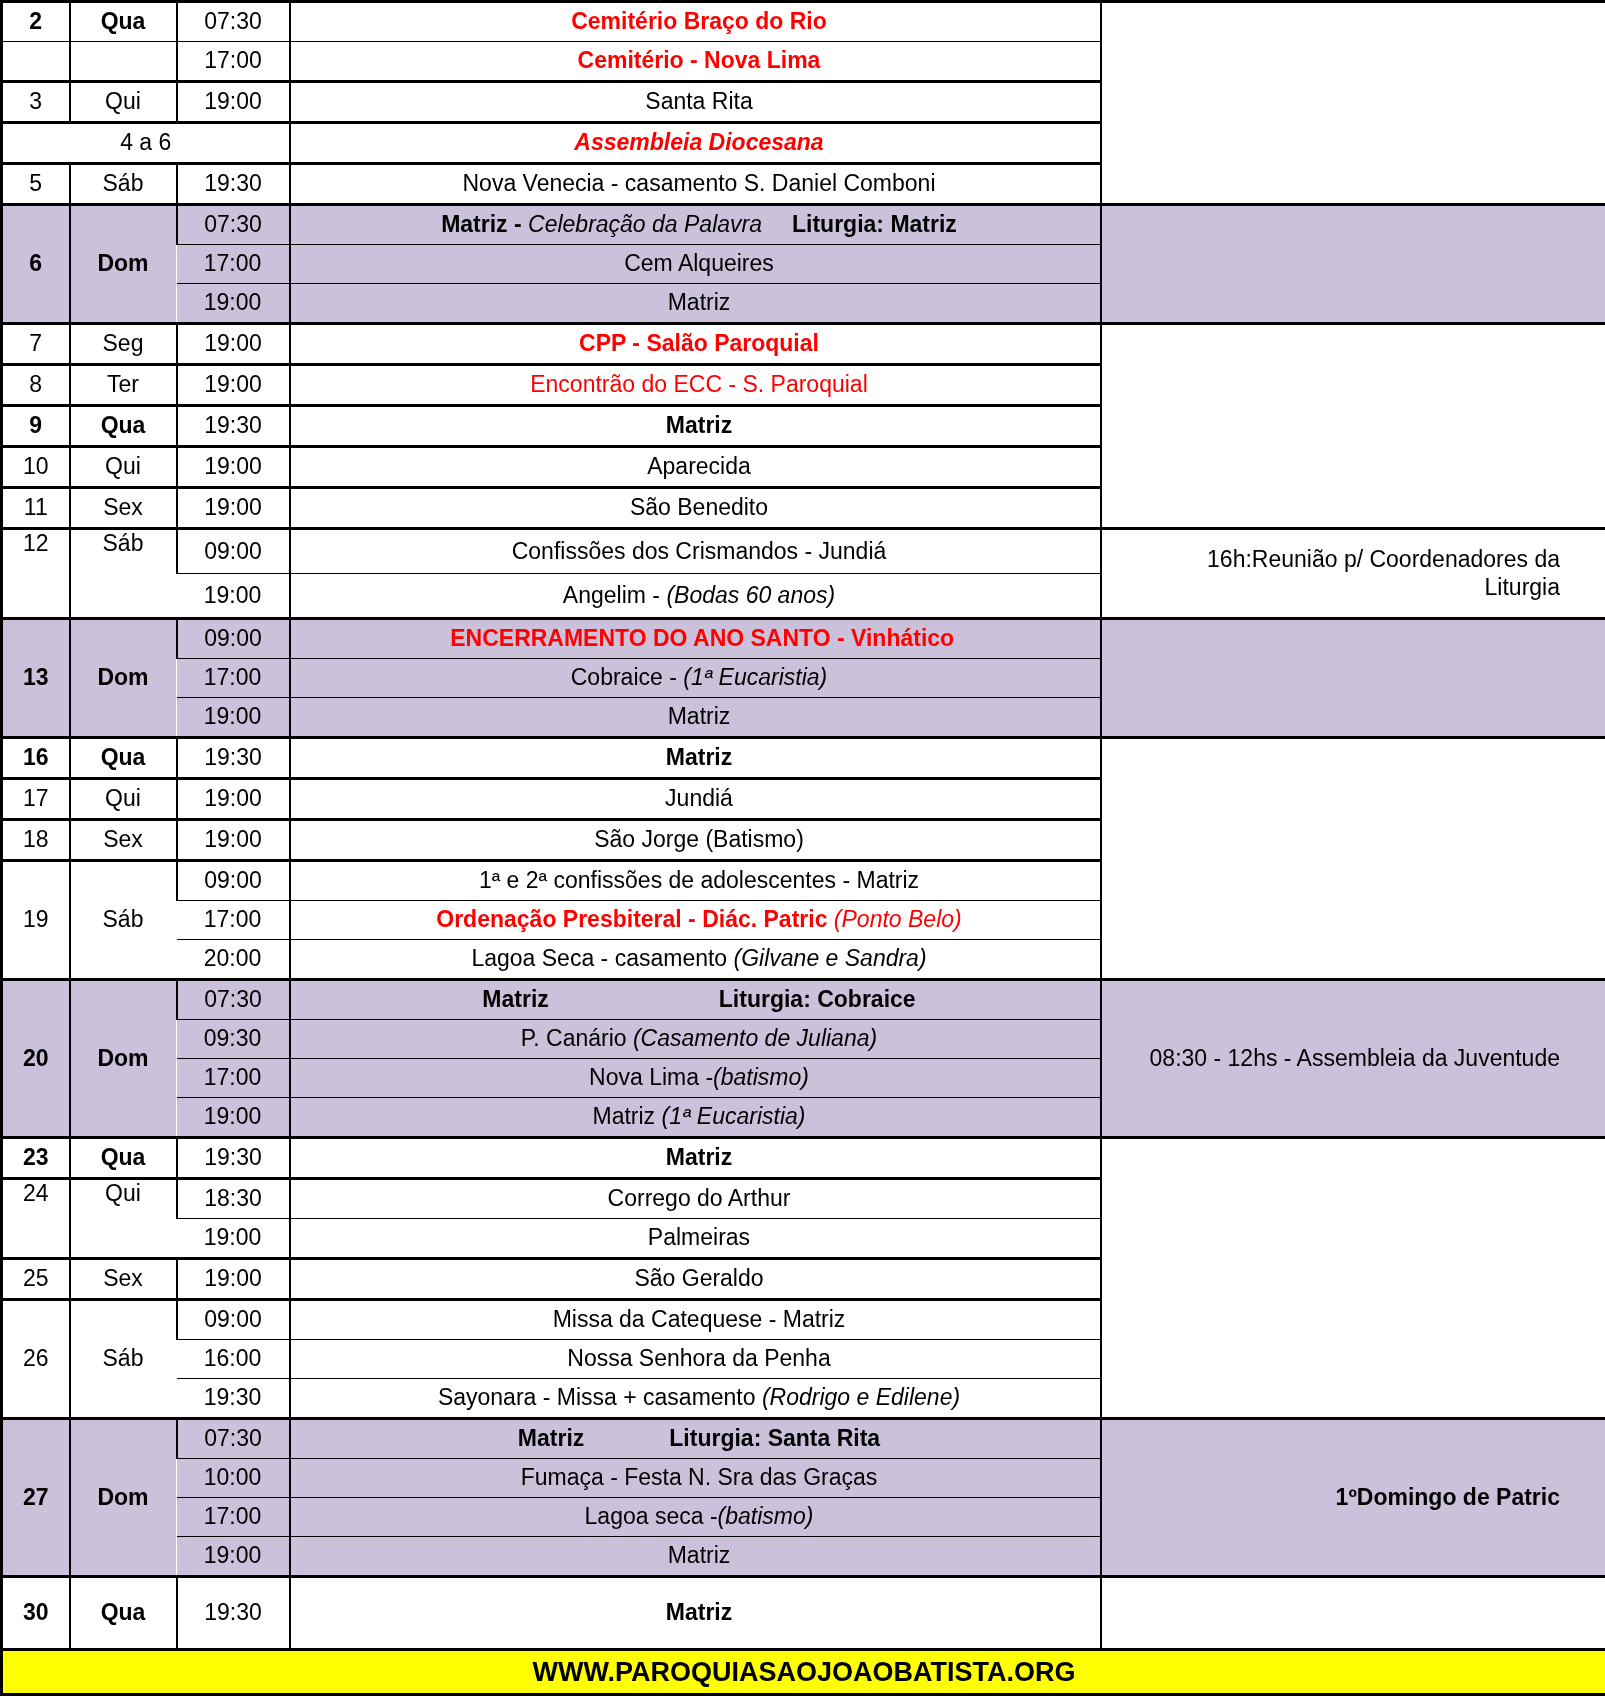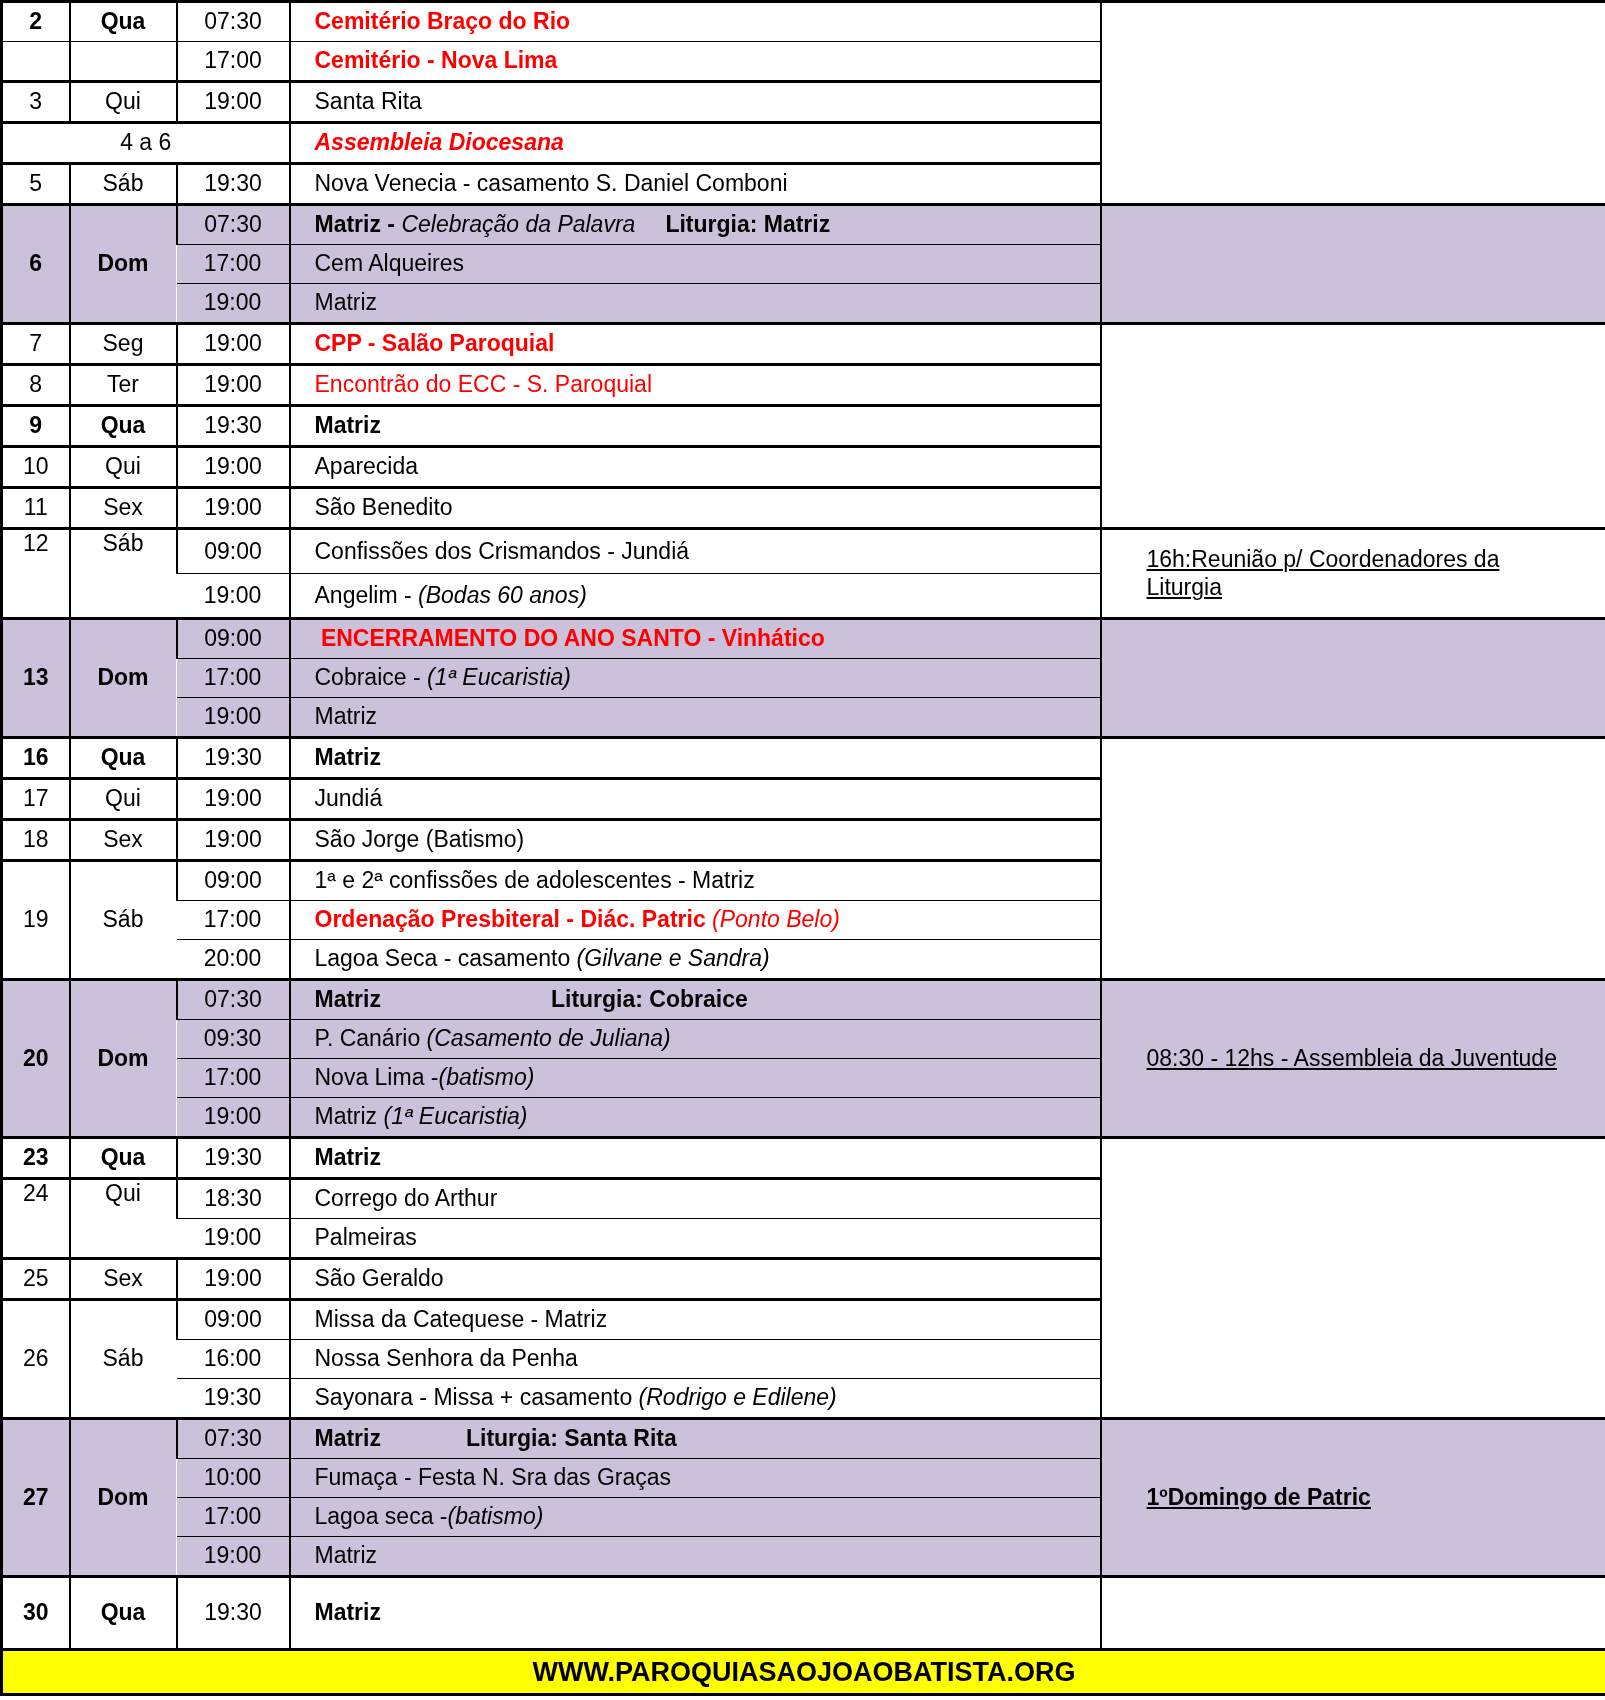--- a/index.html
+++ b/index.html
@@ -6,22 +6,22 @@
   body{width:1605px;font-family:"Liberation Sans","DejaVu Sans",sans-serif;color:#000;}
   :root{--purple:#CCC1DA;--red:#FF0000;--yellow:#FFFF00;--border:#000000;}
   table.sched{border-collapse:collapse;table-layout:fixed;width:1605px;border:3px solid var(--border);}
   td{border-left:2px solid var(--border);height:38px;vertical-align:middle;
      font-size:23px;line-height:1.2;overflow:hidden;padding:0;}
   td:first-child{border-left:none;}
   tr td{border-top:1px solid var(--border);}
   tr:first-child td{border-top:none;}
   tr.gs td{border-top:3px solid var(--border);}
   td.day,td.dow,td.time,td.span3{text-align:center;}
-  td.ev{text-align:left;padding-left:24px;white-space:pre-wrap;}
-  td.note{text-align:left;padding:16px 45px;text-decoration:underline;}
+  td.ev{text-align:center;padding-left:8px;white-space:pre-wrap;}
+  td.note{text-align:right;padding:16px 45px;}
   .b{font-weight:bold;}
   .i{font-style:italic;margin-top:20px;}
   .r{color:var(--red);}
   .p{background:var(--purple);}
   .vt{vertical-align:top;}
   .gap{display:inline-block;}
   tr.ft td{border-top:3px solid var(--border);background:var(--yellow);
      text-align:center;font-weight:bold;font-size:27px;height:42px;letter-spacing:0px;}
 </style>
 </head>

